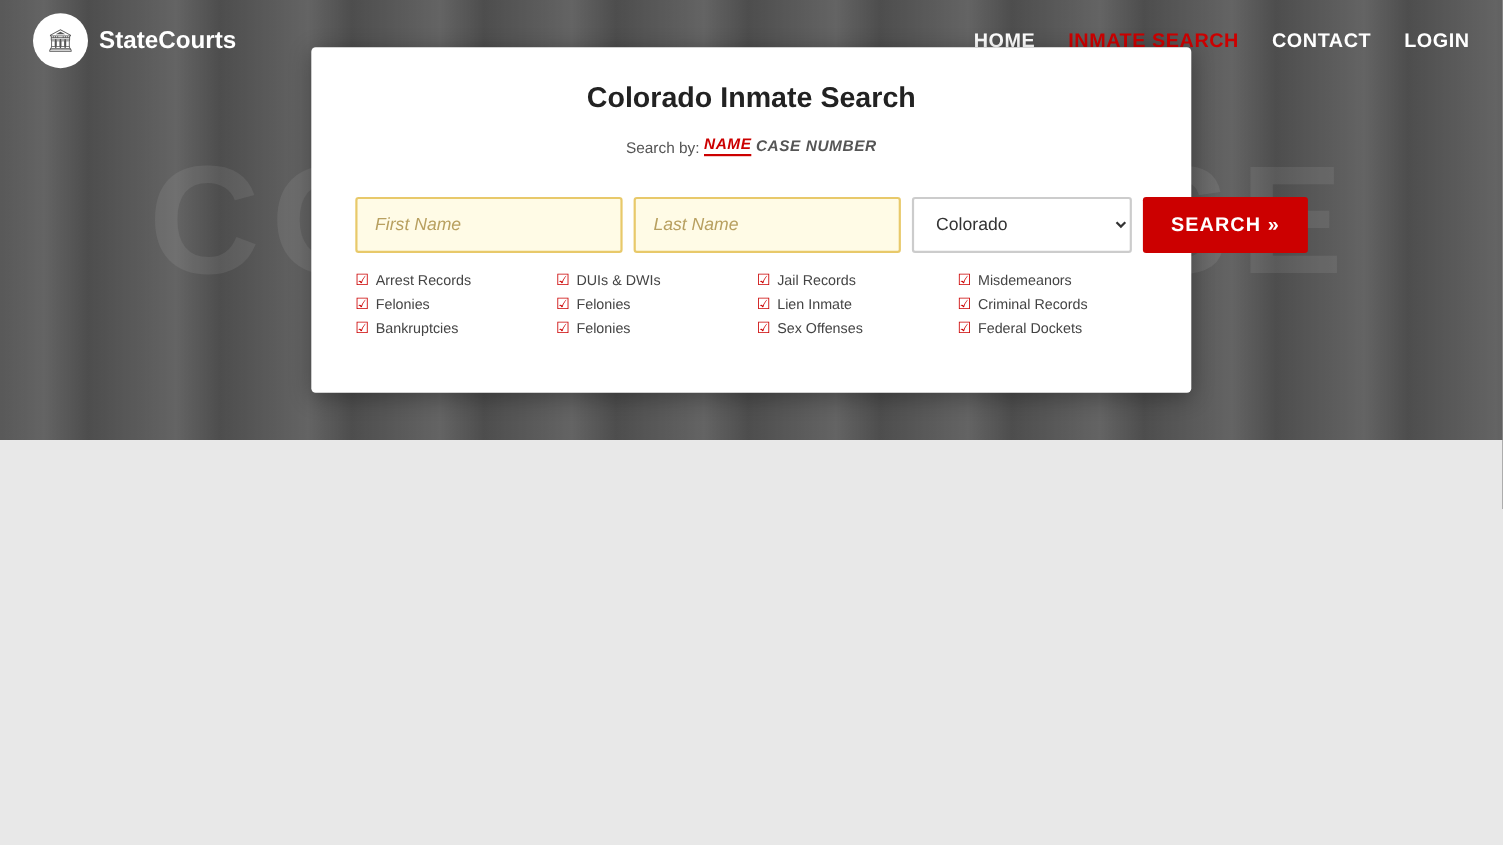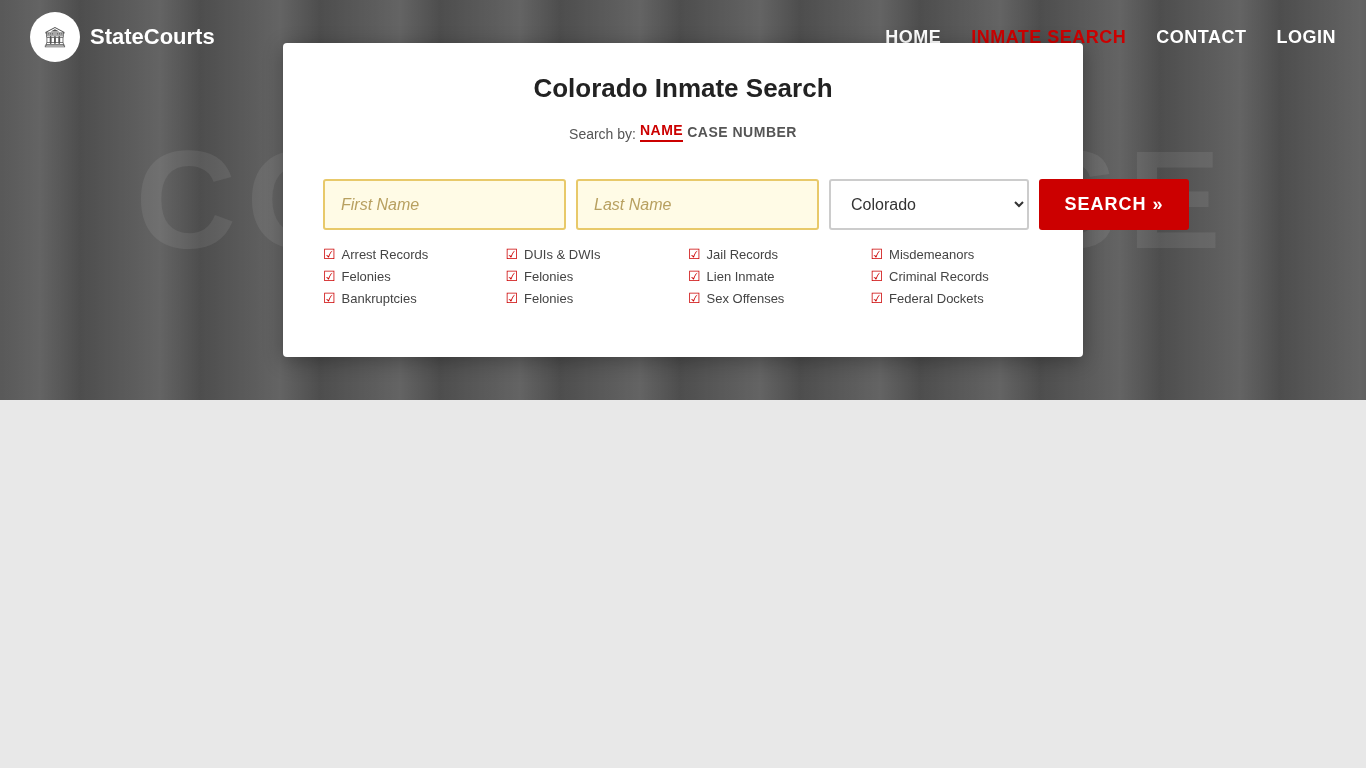--- a/index.html
+++ b/index.html
@@ -111,20 +111,21 @@
       color: #555;
     }
     .tab-option {
       font-size: 14px;
       font-weight: bold;
       color: #555;
       cursor: pointer;
       padding-bottom: 2px;
       text-transform: uppercase;
       letter-spacing: 0.5px;
+      font-style: italic;
     }
     .tab-option.active {
       color: #cc0000;
       border-bottom: 2px solid #cc0000;
     }
     .search-inputs {
       display: flex;
       gap: 10px;
       margin-bottom: 16px;
     }

